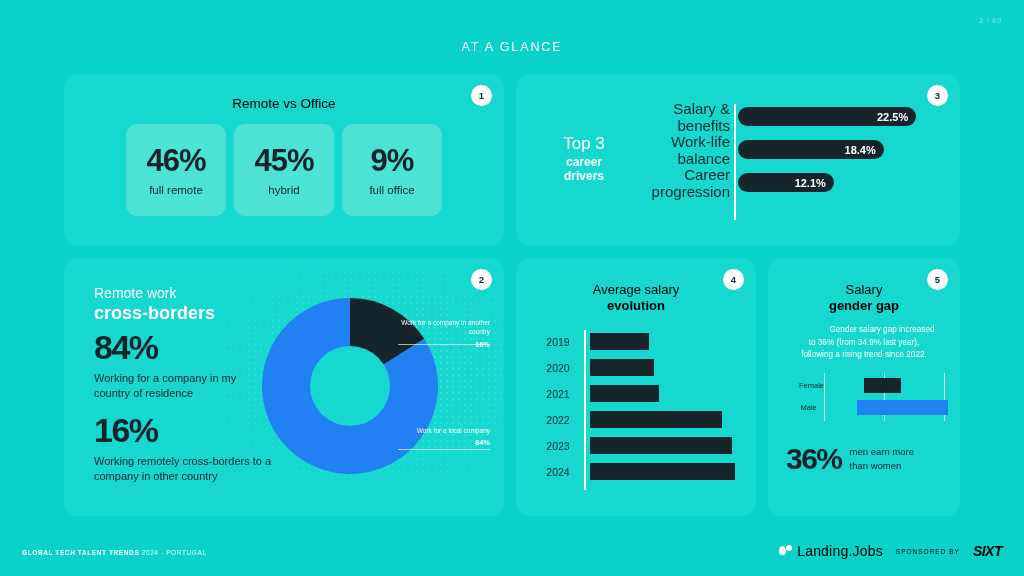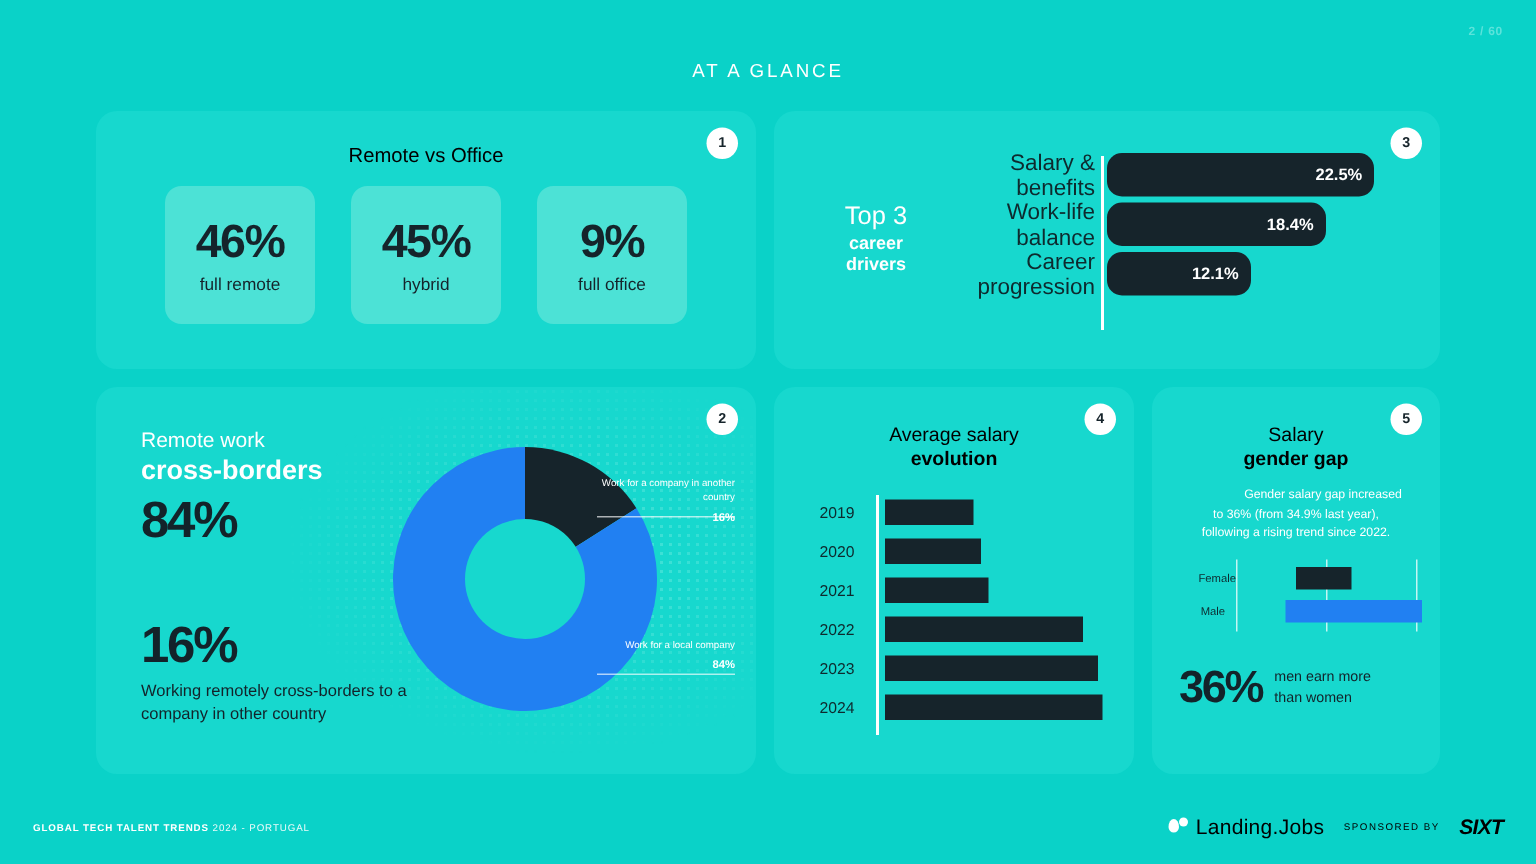--- a/index.html
+++ b/index.html
@@ -32,21 +32,21 @@
     top:11px;right:12px;z-index:6;
   }
   .card-title{
     text-align:center;color:#000000;font-weight:300;line-height:1.25;
   }
   .card-title b{font-weight:700;display:block;}
 
   
   #card1{left:64px;top:74px;width:440px;height:172px;}
   #card1 .card-title{position:absolute;top:22px;left:0;width:440px;font-size:13.5px;}
-  .tiles{position:absolute;top:50px;left:0;width:440px;display:flex;justify-content:center;gap:24px;}
+  .tiles{position:absolute;top:50px;left:0;width:440px;display:flex;justify-content:center;gap:8px;}
   .tile{
     width:100px;height:92px;background:#4ce2d6;border-radius:11px;
     display:flex;flex-direction:column;align-items:center;justify-content:center;
     color:#15242b;
   }
   .tile .big{font-size:31px;font-weight:800;letter-spacing:-1px;line-height:1;}
   .tile .sub{font-size:11.5px;font-weight:400;margin-top:8px;}
 
   
   #card3{left:516px;top:74px;width:444px;height:172px;}
@@ -55,21 +55,21 @@
   }
   .t3-label .l1{font-size:17px;font-weight:300;}
   .t3-label .l2{font-size:12px;font-weight:700;}
   .t3-chart{position:absolute;left:118px;top:30px;width:300px;height:116px;}
   .t3-axis{position:absolute;left:100px;top:0;width:2px;height:116px;background:#ffffff;}
   .t3-row{position:absolute;left:0;width:300px;height:25px;display:flex;align-items:center;}
   .t3-name{
     width:96px;text-align:right;padding-right:8px;color:#0e2a2e;font-size:15px;font-weight:400;
   }
   .t3-bar{
-    height:29px;background:#16242b;display:flex;align-items:center;justify-content:flex-end;
+    height:19px;background:#16242b;display:flex;align-items:center;justify-content:flex-end;
     color:#ffffff;font-size:11px;font-weight:700;padding-right:8px;box-sizing:border-box;border-radius:10px;
   }
 
   
   #card2{left:64px;top:258px;width:440px;height:258px;}
   .map-dots{
     position:absolute;right:0;top:0;width:330px;height:258px;opacity:.45;
     background-image:radial-gradient(#6eeae0 1px, transparent 1.2px);
     background-size:6px 6px;
     -webkit-mask-image:radial-gradient(ellipse 80% 70% at 62% 45%, #000 25%, transparent 72%);
@@ -187,20 +187,21 @@
 
   <div class="card" id="card2">
     <div class="map-dots"></div>
     <div class="badge">2</div>
     <div class="c2-head">
       <div class="h1">Remote work</div>
       <div class="h2">cross-borders</div>
     </div>
     <div class="c2-stat" id="stat84">
       <div class="num">84%</div>
+      <div class="desc">Working for a company in my country of residence</div>
     </div>
     <div class="c2-stat" id="stat16">
       <div class="num">16%</div>
       <div class="desc">Working remotely cross-borders to a company in other country</div>
     </div>
 
     <div class="donut-wrap">
       <svg width="176" height="176" viewBox="0 0 176 176">
         <g id="donut-slices">
             <path d="M 88 88 L 88 0 A 88 88 0 0 1 162.30085744417732 40.847242041848304 Z" fill="#16242b"></path>

